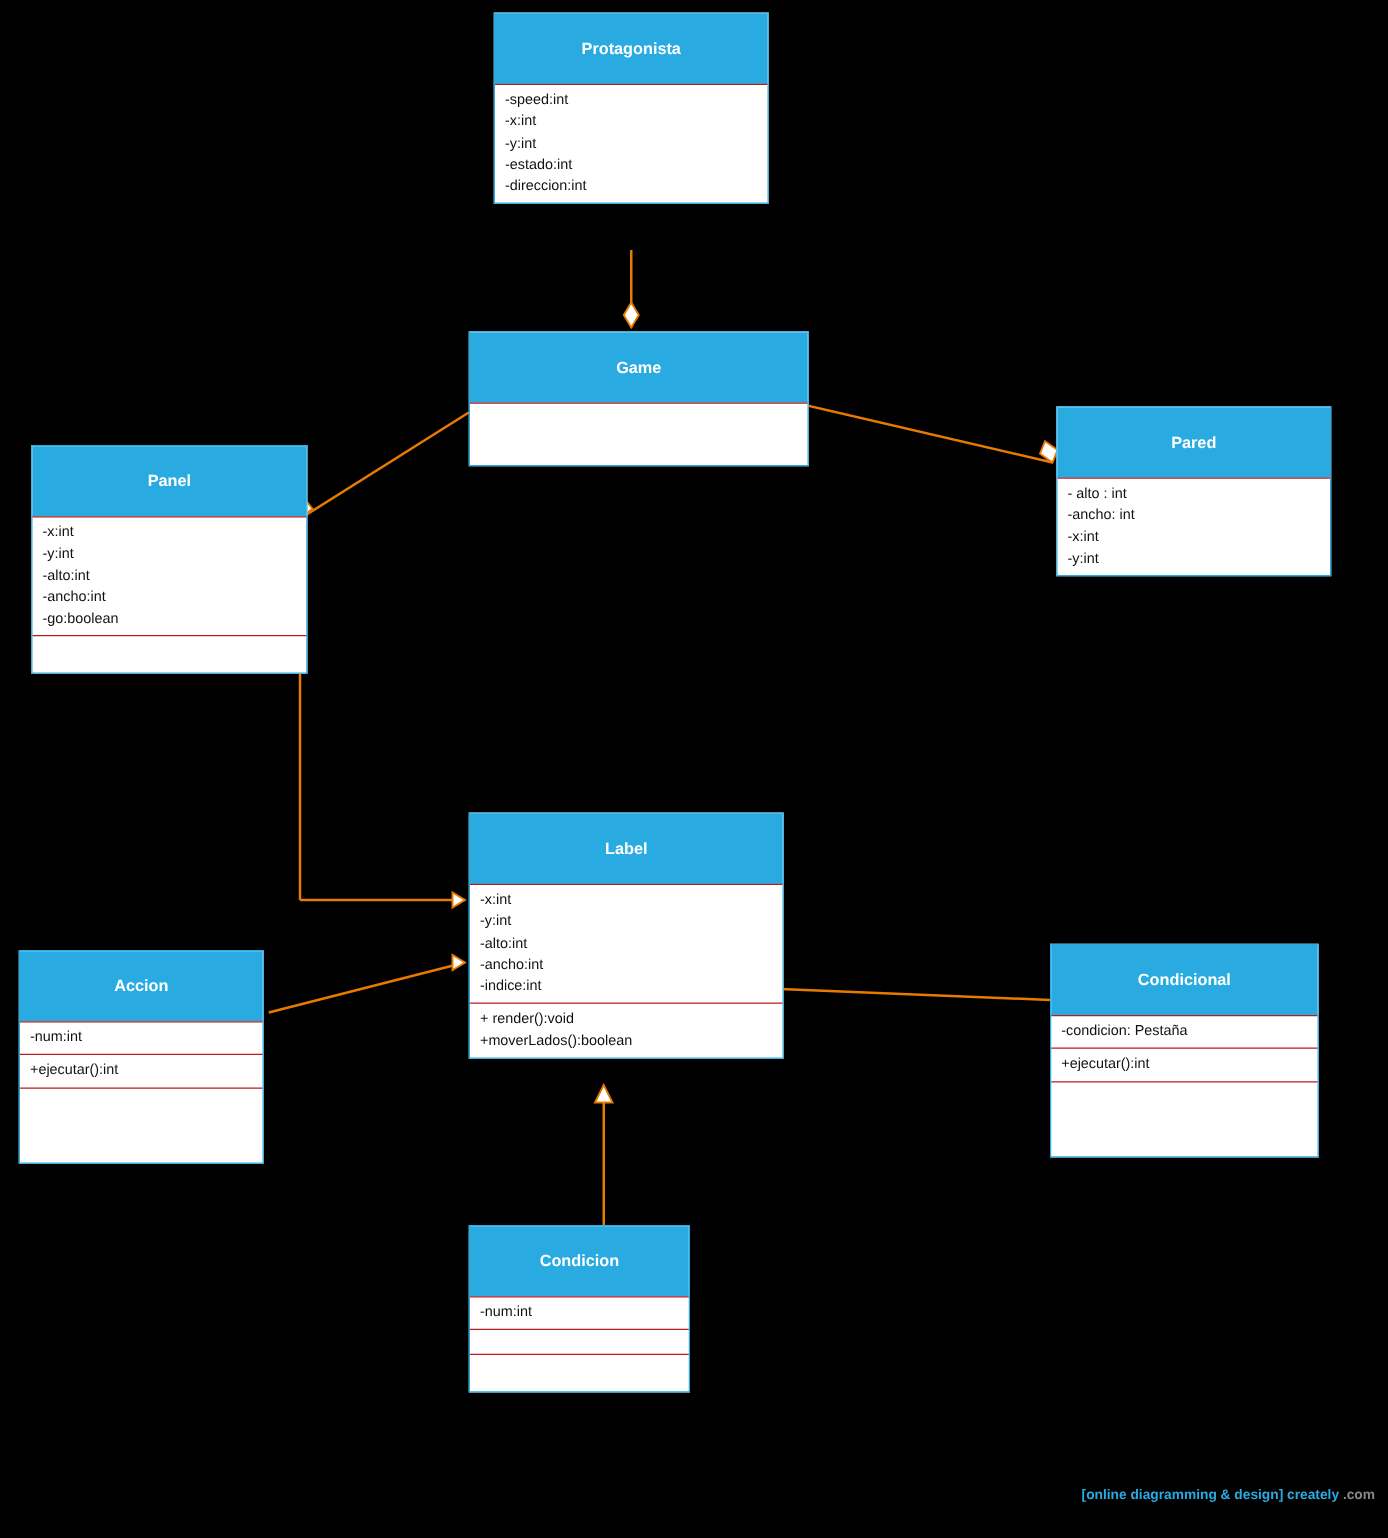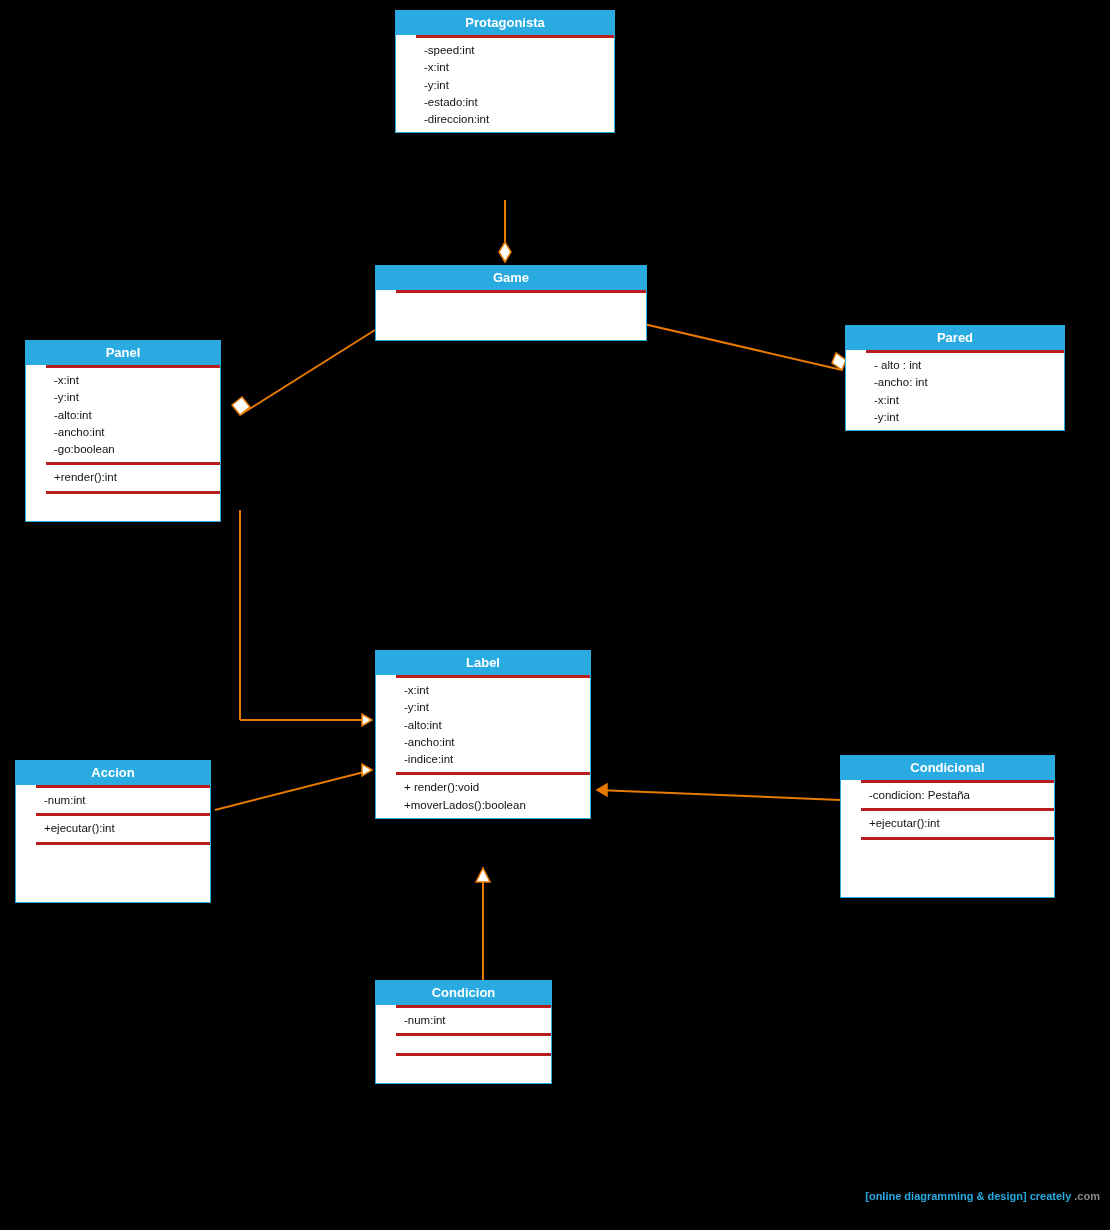--- a/index.html
+++ b/index.html
@@ -17,32 +17,31 @@
       position: absolute;
       background: #fff;
       border: 1.5px solid #29abe2;
     }
 
     .uml-header {
       background: #29abe2;
       color: #fff;
       font-weight: bold;
       text-align: center;
-      padding: 4px 8px;
+      padding: 20px 8px;
       font-size: 13px;
       border-bottom: 1px solid #29abe2;
     }
 
     .uml-section {
       padding: 4px 8px;
-      border-top: 3px solid #b91c1c;
+      border-top: 1px solid #b91c1c;
       font-size: 11.5px;
       color: #111;
       line-height: 1.5;
-      margin-left: 20px;
     }
 
     .uml-section p {
       white-space: nowrap;
     }
 
     svg.connectors {
       position: absolute;
       top: 0; left: 0;
       width: 1110px;
@@ -112,36 +111,33 @@
 <div class="uml-box" style="left:845px; top:325px; width:220px;">
   <div class="uml-header">Pared</div>
   <div class="uml-section">
     <p>- alto : int</p>
     <p>-ancho: int</p>
     <p>-x:int</p>
     <p>-y:int</p>
   </div>
 </div>
 
-<div class="uml-box" style="left:25px; top:340px; width:196px;">
+<div class="uml-box" style="left:25px; top:356px; width:221px;">
   <div class="uml-header">Panel</div>
   <div class="uml-section">
     <p>-x:int</p>
     <p>-y:int</p>
     <p>-alto:int</p>
     <p>-ancho:int</p>
     <p>-go:boolean</p>
   </div>
-  <div class="uml-section">
-    <p>+render():int</p>
-  </div>
   <div class="uml-section" style="min-height:30px;"></div>
 </div>
 
-<div class="uml-box" style="left:375px; top:650px; width:216px;">
+<div class="uml-box" style="left:375px; top:650px; width:252px;">
   <div class="uml-header">Label</div>
   <div class="uml-section">
     <p>-x:int</p>
     <p>-y:int</p>
     <p>-alto:int</p>
     <p>-ancho:int</p>
     <p>-indice:int</p>
   </div>
   <div class="uml-section">
     <p>+ render():void</p>

